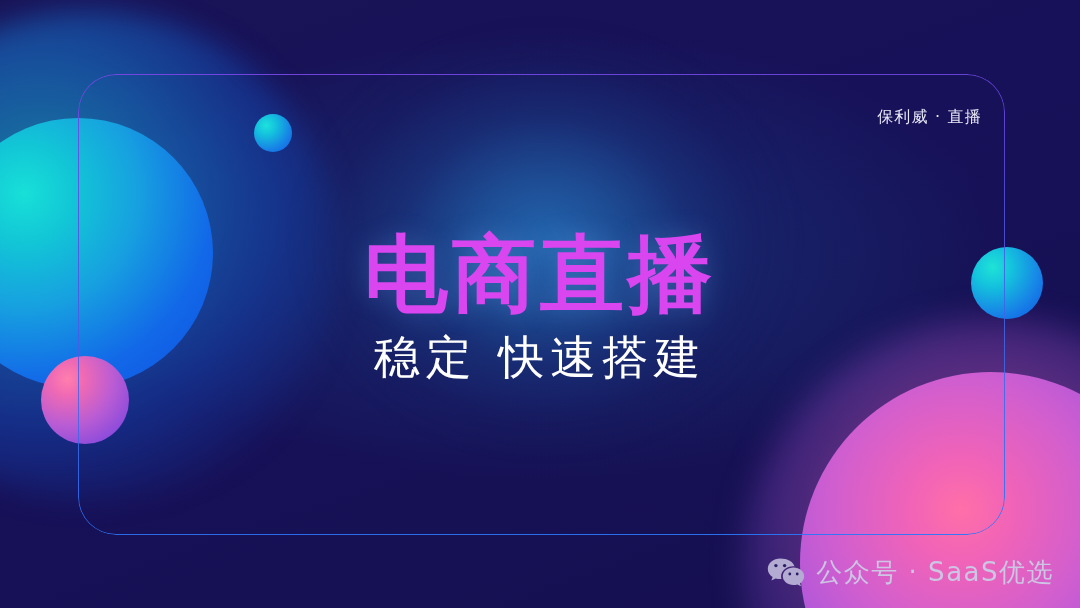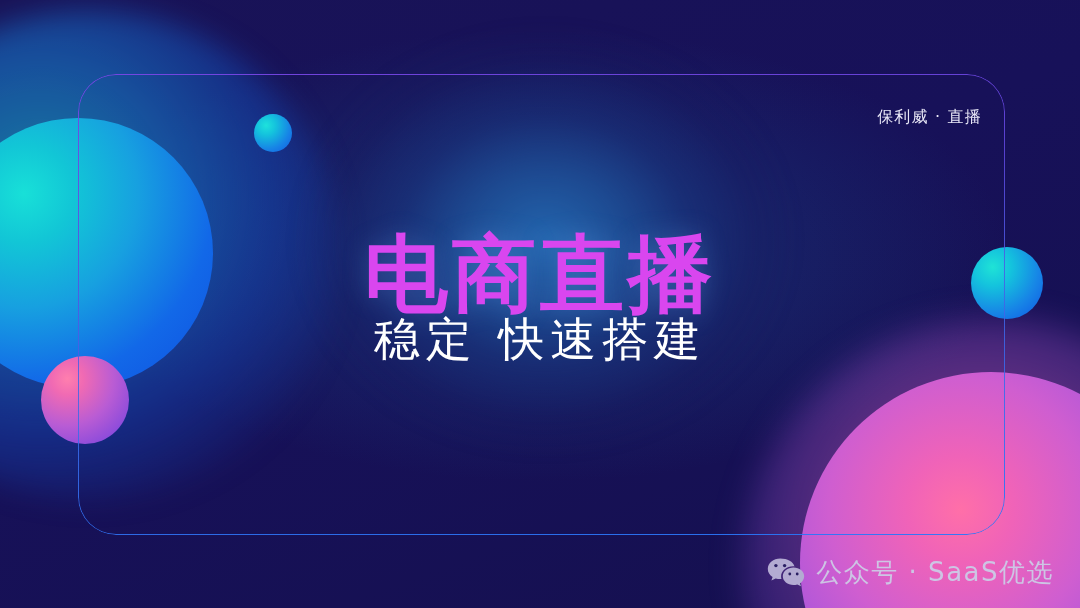--- a/index.html
+++ b/index.html
@@ -166,20 +166,21 @@
   .main-title {
     font-size: 84px;
     font-weight: 700;
     color: #d946ef;
     letter-spacing: 4px;
     line-height: 1.0;
     text-shadow: 0 0 26px rgba(120,175,255,0.30);
     white-space: nowrap;
   }
   .sub-title {
+    margin-top: 18px;
     font-size: 46px;
     font-weight: 500;
     color: #ffffff;
     letter-spacing: 6px;
     line-height: 1.0;
     white-space: nowrap;
   }
 
   
   .watermark {

